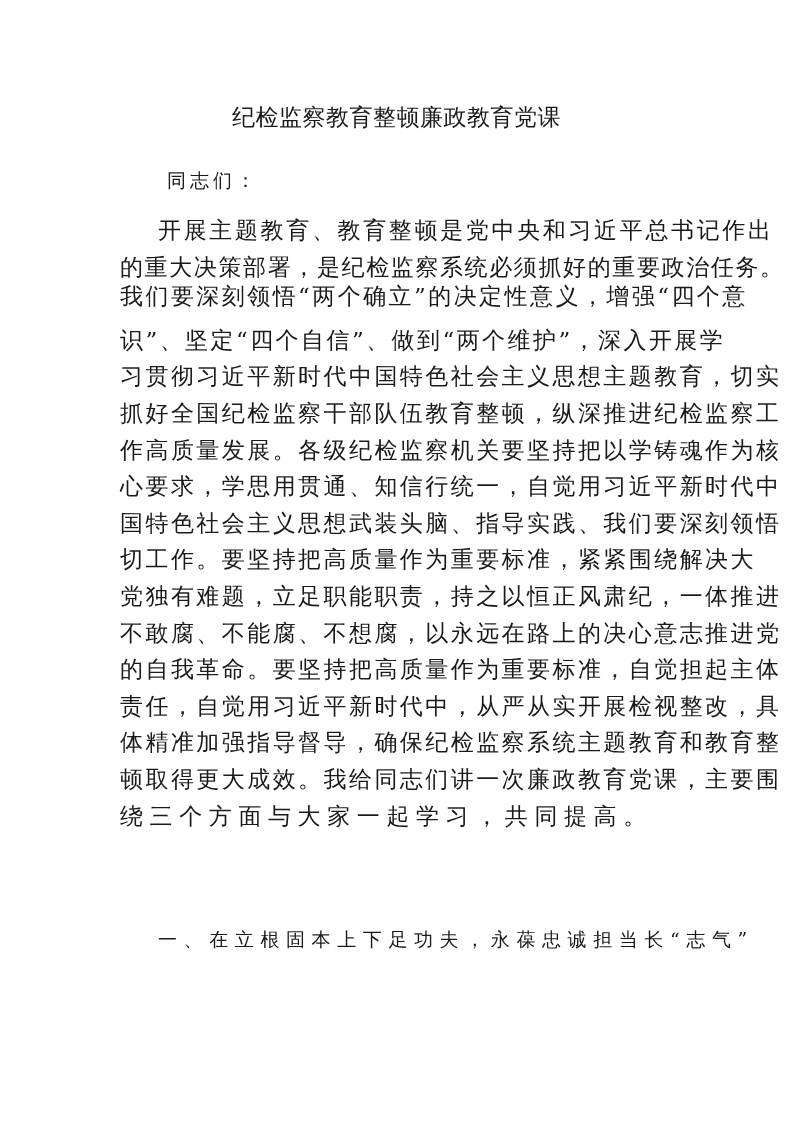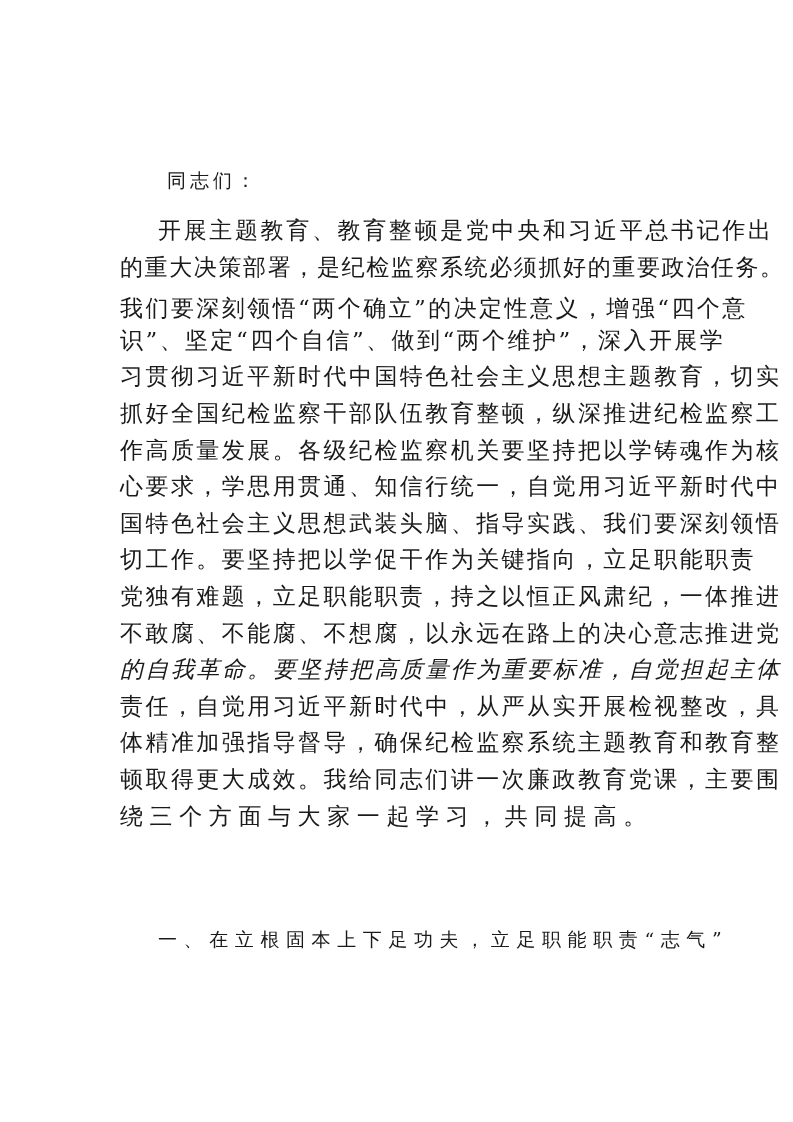--- a/index.html
+++ b/index.html
@@ -12,36 +12,37 @@
     .body-line { position: absolute; left: 120px; width: 555px; font-size: 23px; line-height: 28px;
                  white-space: nowrap; text-align: justify; text-align-last: justify; }
     .body-line.first { left: 158px; width: 517px; }
     .body-line.last { text-align-last: left; letter-spacing: 6.6px; }
     .heading { position: absolute; left: 158px; top: 925px; font-size: 19px; line-height: 28px; letter-spacing: 6.6px; white-space: nowrap; }
   </style>
 </head>
 <body>
 
 <div class="page">
+  <div class="title">纪检监察教育整顿廉政教育党课</div>
   <div class="salutation">同志们：</div>
 
   <div>
     <div class="body-line first" style="top: 216px; letter-spacing: 2.65217px; text-align-last: left;">开展主题教育、教育整顿是党中央和习近平总书记作出</div>
     <div class="body-line" style="top: 252.6px; letter-spacing: 1.61538px; text-align-last: left;">的重大决策部署，是纪检监察系统必须抓好的重要政治任务。</div>
-    <div class="body-line" style="top: 294px; letter-spacing: 2.44px; text-align-last: left;">我们要深刻领悟“两个确立”的决定性意义，增强“四个意</div>
+    <div class="body-line" style="top: 282px; letter-spacing: 2.44px; text-align-last: left;">我们要深刻领悟“两个确立”的决定性意义，增强“四个意</div>
     <div class="body-line" style="top: 325.8px; letter-spacing: 2.44px; text-align-last: left;">识”、坚定“四个自信”、做到“两个维护”，深入开展学</div>
     <div class="body-line" style="top: 362.4px; letter-spacing: 2.44px; text-align-last: left;">习贯彻习近平新时代中国特色社会主义思想主题教育，切实</div>
     <div class="body-line" style="top: 399px; letter-spacing: 2.44px; text-align-last: left;">抓好全国纪检监察干部队伍教育整顿，纵深推进纪检监察工</div>
     <div class="body-line" style="top: 435.6px; letter-spacing: 2.44px; text-align-last: left;">作高质量发展。各级纪检监察机关要坚持把以学铸魂作为核</div>
     <div class="body-line" style="top: 472.2px; letter-spacing: 2.44px; text-align-last: left;">心要求，学思用贯通、知信行统一，自觉用习近平新时代中</div>
     <div class="body-line" style="top: 508.8px; letter-spacing: 2.44px; text-align-last: left;">国特色社会主义思想武装头脑、指导实践、我们要深刻领悟</div>
-    <div class="body-line" style="top: 545.4px; letter-spacing: 2.44px; text-align-last: left;">切工作。要坚持把以学促干作为关键指向，立足职能职责</div>
+    <div class="body-line" style="top: 545.4px; letter-spacing: 2.44px; text-align-last: left;">切工作。要坚持把高质量作为重要标准，紧紧围绕解决大</div>
     <div class="body-line" style="top: 582px; letter-spacing: 2.44px; text-align-last: left;">党独有难题，立足职能职责，持之以恒正风肃纪，一体推进</div>
     <div class="body-line" style="top: 618.6px; letter-spacing: 2.44px; text-align-last: left;">不敢腐、不能腐、不想腐，以永远在路上的决心意志推进党</div>
-    <div class="body-line" style="top: 655.2px; letter-spacing: 2.44px; text-align-last: left; font-style: italic;">的自我革命。要坚持把高质量作为重要标准，自觉担起主体</div>
+    <div class="body-line" style="top: 655.2px; letter-spacing: 2.44px; text-align-last: left;">的自我革命。要坚持把高质量作为重要标准，自觉担起主体</div>
     <div class="body-line" style="top: 691.8px; letter-spacing: 2.44px; text-align-last: left;">责任，自觉用习近平新时代中，从严从实开展检视整改，具</div>
     <div class="body-line" style="top: 728.4px; letter-spacing: 2.44px; text-align-last: left;">体精准加强指导督导，确保纪检监察系统主题教育和教育整</div>
     <div class="body-line" style="top: 765px; letter-spacing: 2.44px; text-align-last: left;">顿取得更大成效。我给同志们讲一次廉政教育党课，主要围</div>
     <div class="body-line last" style="top: 801.6px;">绕三个方面与大家一起学习，共同提高。</div>
   </div>
 
-  <div class="heading">一、在立根固本上下足功夫，立足职能职责“志气”</div>
+  <div class="heading">一、在立根固本上下足功夫，永葆忠诚担当长“志气”</div>
 </div>
 
 </body></html>

